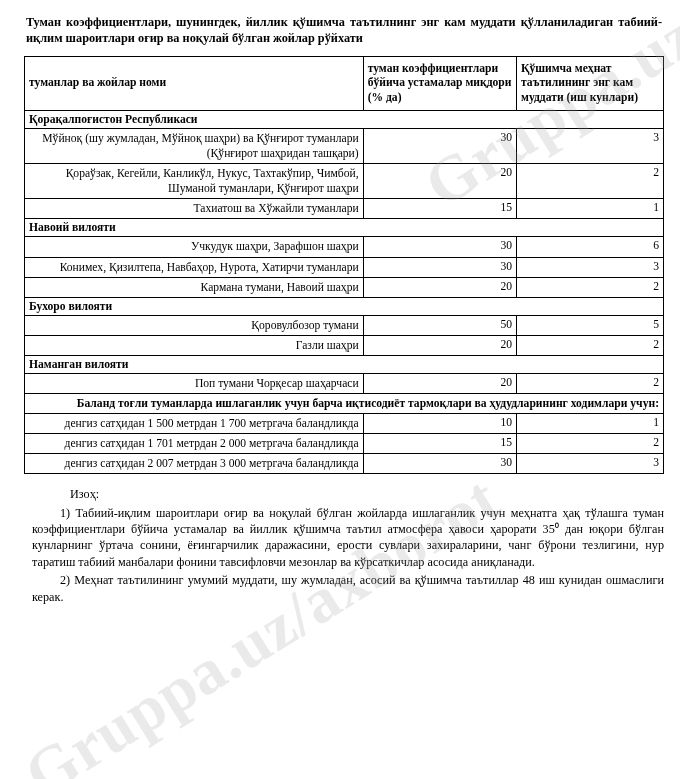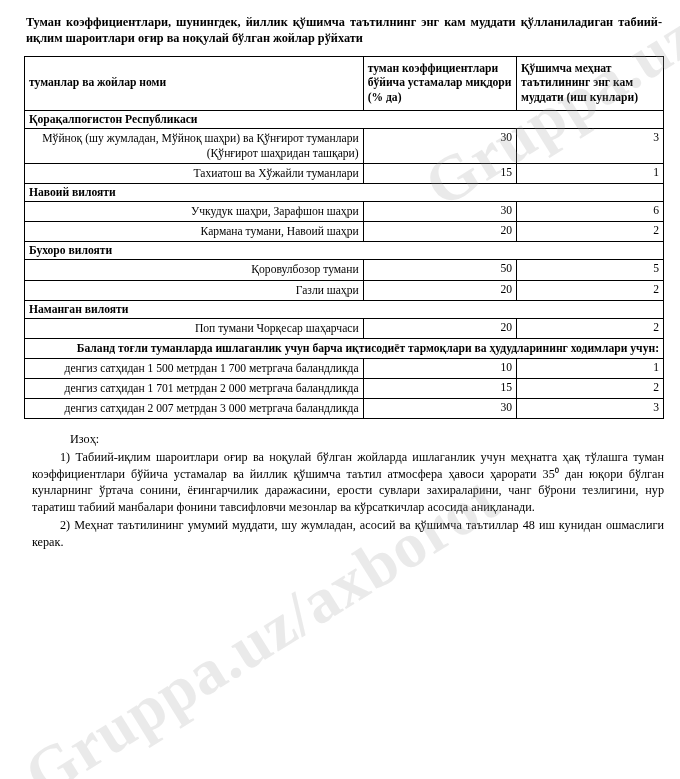--- a/index.html
+++ b/index.html
@@ -136,31 +136,41 @@
       <tbody id="table-body">
           <tr class="region">
             <td colspan="3">Қорақалпоғистон Республикаси</td>
           </tr>
           <tr>
             <td class="name">Мўйноқ (шу жумладан, Мўйноқ шаҳри) ва Қўнғирот туманлари (Қўнғирот шаҳридан ташқари)</td>
             <td class="num">30</td>
             <td class="num">3</td>
           </tr>
           <tr>
+            <td class="name">Қораўзак, Кегейли, Канликўл, Нукус, Тахтакўпир, Чимбой, Шуманой туманлари, Қўнғирот шаҳри</td>
+            <td class="num">20</td>
+            <td class="num">2</td>
+          </tr>
+          <tr>
             <td class="name">Тахиатош ва Хўжайли туманлари</td>
             <td class="num">15</td>
             <td class="num">1</td>
           </tr>
           <tr class="region">
             <td colspan="3">Навоий вилояти</td>
           </tr>
           <tr>
             <td class="name">Учкудук шаҳри, Зарафшон шаҳри</td>
             <td class="num">30</td>
             <td class="num">6</td>
+          </tr>
+          <tr>
+            <td class="name">Конимех, Қизилтепа, Навбаҳор, Нурота, Хатирчи туманлари</td>
+            <td class="num">30</td>
+            <td class="num">3</td>
           </tr>
           <tr>
             <td class="name">Кармана тумани, Навоий шаҳри</td>
             <td class="num">20</td>
             <td class="num">2</td>
           </tr>
           <tr class="region">
             <td colspan="3">Бухоро вилояти</td>
           </tr>
           <tr>

